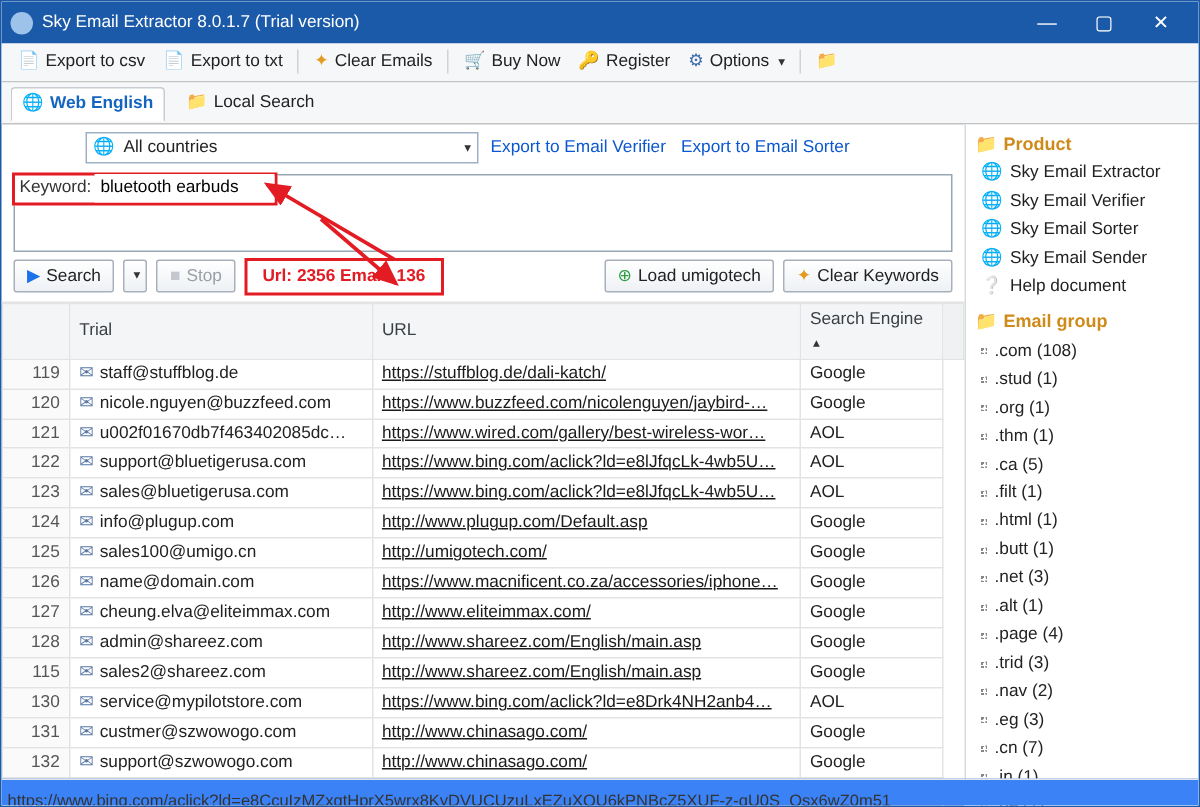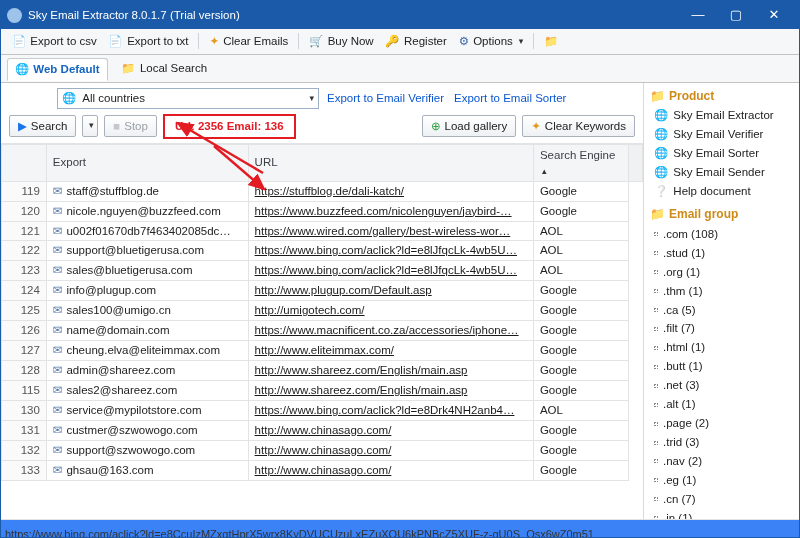--- a/index.html
+++ b/index.html
@@ -117,21 +117,21 @@
     </span>
   <span class="sep"></span>
   <span class="tbtn">
       <span class="ico" style="color:#e0a43a">📁</span>
     </span>
 </div>
 
 <div class="tabbar">
   <span class="tab active">
       <span class="ico globe">🌐</span>
-      <span>Web Default</span>
+      <span>Web English</span>
     </span>
   <span class="tab">
       <span class="ico" style="color:#e0a43a">📁</span>
       <span>Local Search</span>
     </span>
 </div>
 
 <div class="split">
   <div class="main">
     <div class="country-row">
@@ -139,58 +139,64 @@
         <span class="ico globe">🌐</span>
         <span style="flex:1">All countries</span>
         <span class="chev">▾</span>
       </div>
       <div class="exportlinks">
         <span>Export to Email Verifier</span>
         <span>Export to Email Sorter</span>
       </div>
     </div>
 
+    <div class="kw-box">
+      <div class="kw-input-wrap">
+        <span class="kwlabel">Keyword:</span>
+        <input class="kw-input" value="bluetooth earbuds" style="">
+      </div>
+    </div>
 
     <div class="kw-row2">
       <span class="btn">
           <span style="color:#1a73e8">▶</span>
           <span>Search</span>
         </span>
       <span class="btn" style="width:16px;padding:2px 2px;justify-content:center">
           <span class="chev">▾</span>
         </span>
       <span class="btn disabled">
           <span style="color:#c4c8ce">■</span>
           <span>Stop</span>
         </span>
       <span class="counter">Url: 2356 Email: 136</span>
       <span class="spacer"></span>
       <span class="btn">
           <span style="color:#2f9e44">⊕</span>
-          <span>Load gallery</span>
+          <span>Load umigotech</span>
         </span>
       <span class="btn">
           <span style="color:#e39b1f">✦</span>
           <span>Clear Keywords</span>
         </span>
     </div>
 
     <div class="gridwrap">
       <table>
         <colgroup>
             <col class="c0">
             <col class="c1">
             <col class="c2">
             <col class="c3">
             <col class="c4">
           </colgroup>
         <thead>
           <tr>
             <th></th>
-            <th>Export</th>
+            <th>Trial</th>
             <th>URL</th>
             <th><span>Search Engine</span> <span class="chev">▴</span></th>
             <th rowspan="999" class="scrollbar"></th>
           </tr>
         </thead>
         <tbody id="tbody">
             <tr>
               <td class="num">119</td>
               <td class="email"><span class="env">✉</span>staff@stuffblog.de</td>
               <td class="url"><span>https://stuffblog.de/dali-katch/</span></td>
@@ -353,53 +359,53 @@
         <li>
           <span class="dot"></span>
           <span>.thm (1)</span>
         </li>
         <li>
           <span class="dot"></span>
           <span>.ca (5)</span>
         </li>
         <li>
           <span class="dot"></span>
-          <span>.filt (7)</span>
+          <span>.filt (1)</span>
         </li>
         <li>
           <span class="dot"></span>
           <span>.html (1)</span>
         </li>
         <li>
           <span class="dot"></span>
           <span>.butt (1)</span>
         </li>
         <li>
           <span class="dot"></span>
           <span>.net (3)</span>
         </li>
         <li>
           <span class="dot"></span>
           <span>.alt (1)</span>
         </li>
         <li>
           <span class="dot"></span>
-          <span>.page (2)</span>
+          <span>.page (4)</span>
         </li>
         <li>
           <span class="dot"></span>
           <span>.trid (3)</span>
         </li>
         <li>
           <span class="dot"></span>
           <span>.nav (2)</span>
         </li>
         <li>
           <span class="dot"></span>
-          <span>.eg (1)</span>
+          <span>.eg (3)</span>
         </li>
         <li>
           <span class="dot"></span>
           <span>.cn (7)</span>
         </li>
         <li>
           <span class="dot"></span>
           <span>.in (1)</span>
         </li>
         <li>

